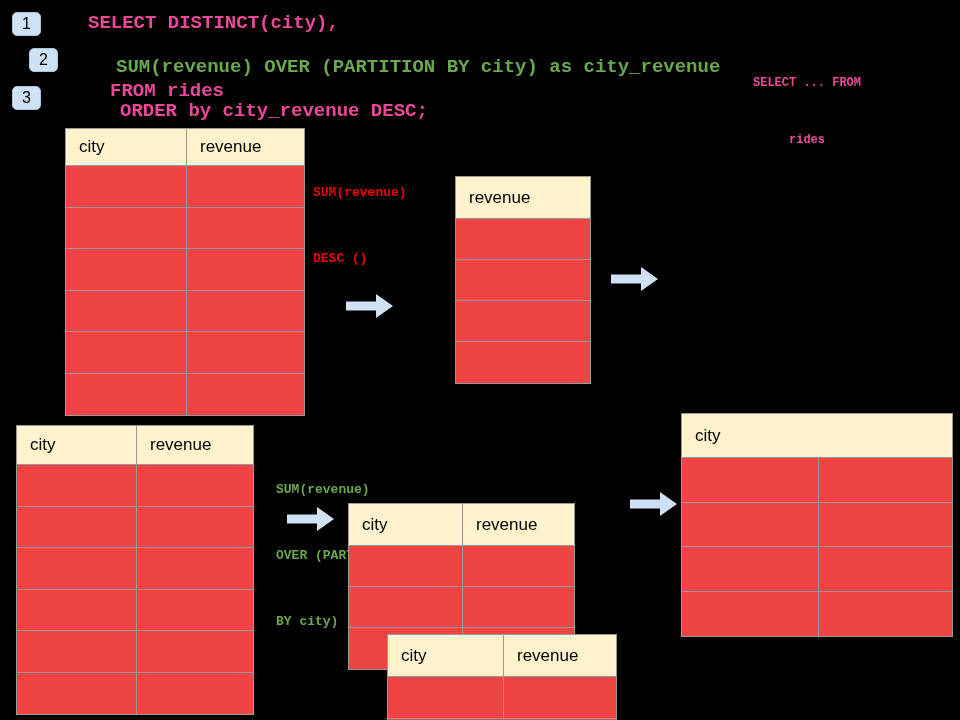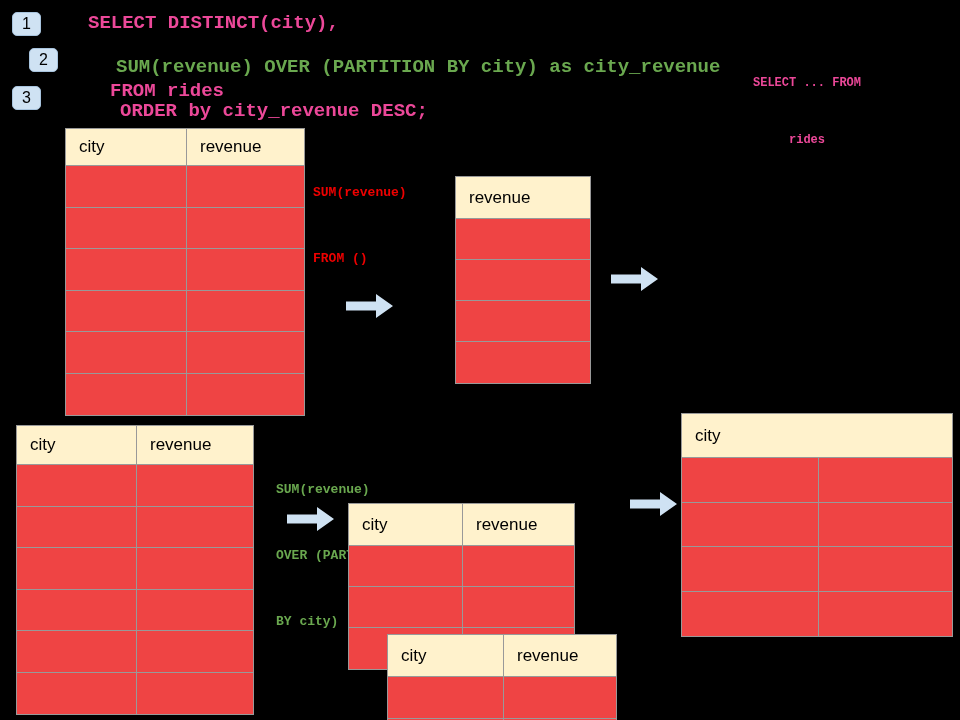--- a/index.html
+++ b/index.html
@@ -53,21 +53,21 @@
   <div class="code sz-main purple" style="left:110px;top:80px;">FROM rides</div>
   <div class="code sz-main purple" style="left:120px;top:100px;">ORDER by city_revenue DESC;</div>
 
   <div class="code sz-note purple" style="left:753px;top:36px;">
     <div>SELECT ... FROM</div>
     <div>rides</div>
   </div>
 
   <div class="code sz-label red" style="left:313px;top:138px;">
     <div>SUM(revenue)</div>
-    <div>FROM ()</div>
+    <div>DESC ()</div>
   </div>
 
   <div class="code sz-label green" style="left:276px;top:435px;">
     <div>SUM(revenue)</div>
     <div>OVER (PARTITION</div>
     <div>BY city)</div>
   </div>
 
   <div class="tbl t1">
     <div class="row head">

